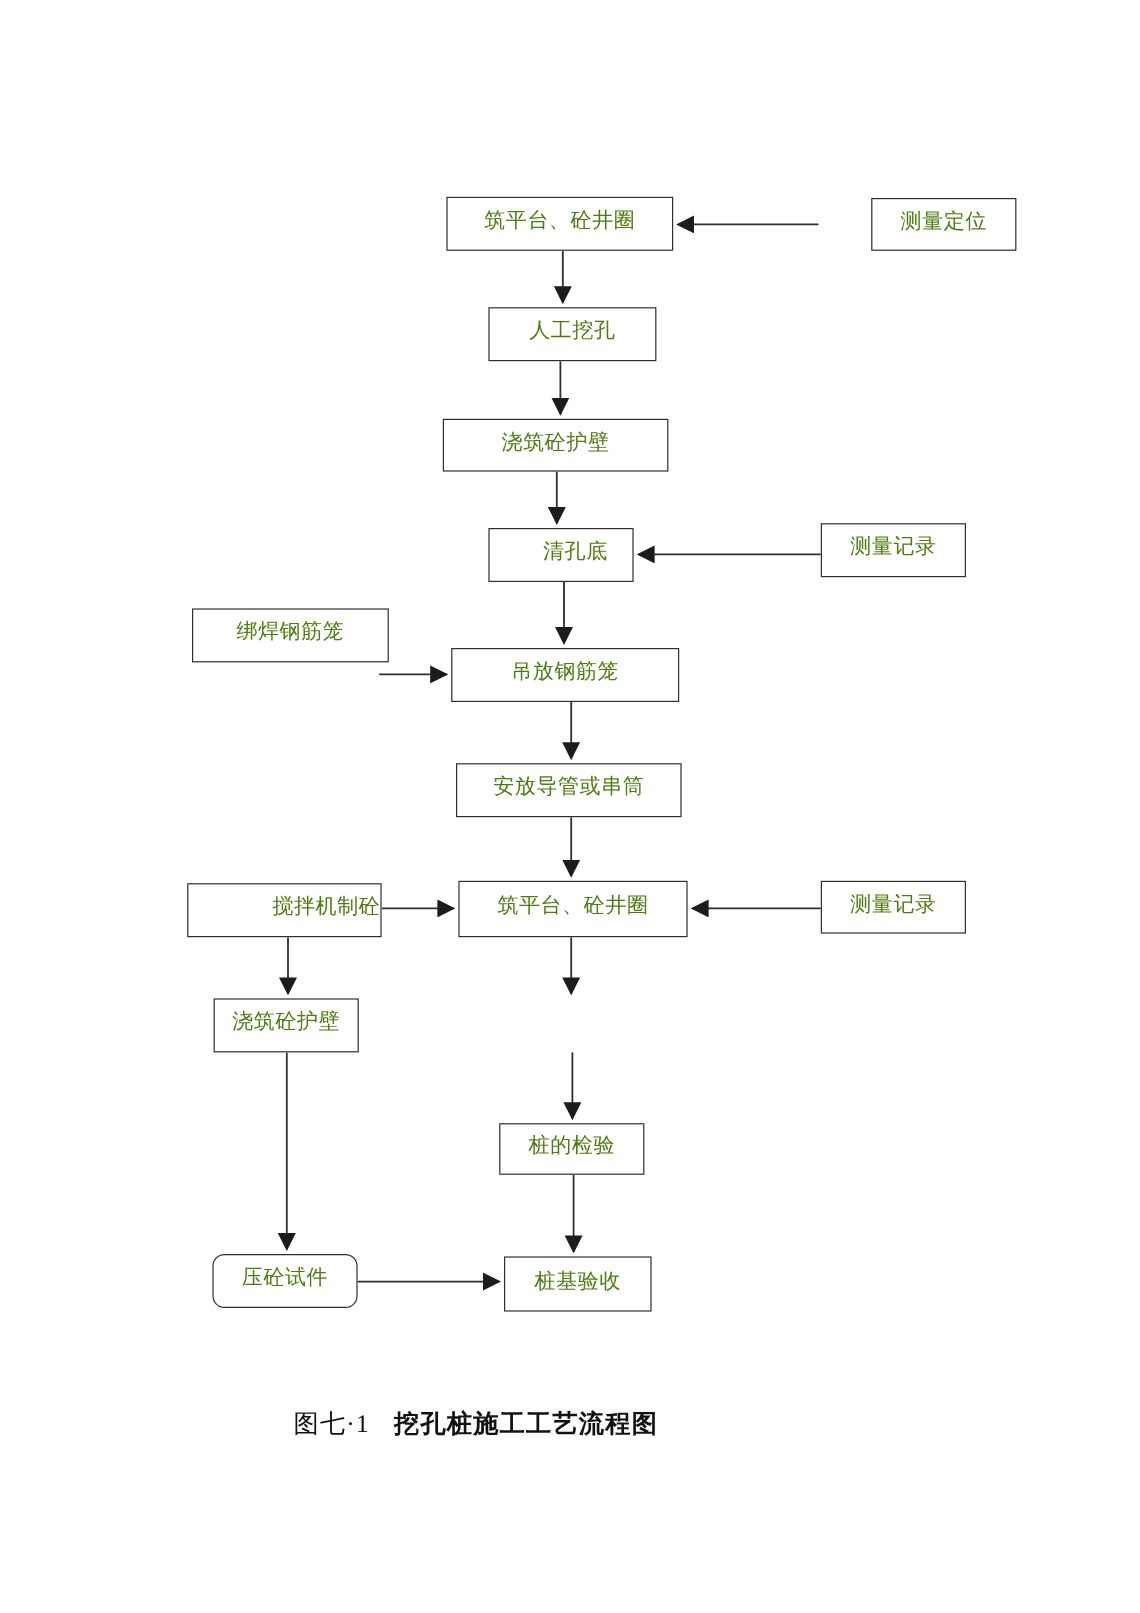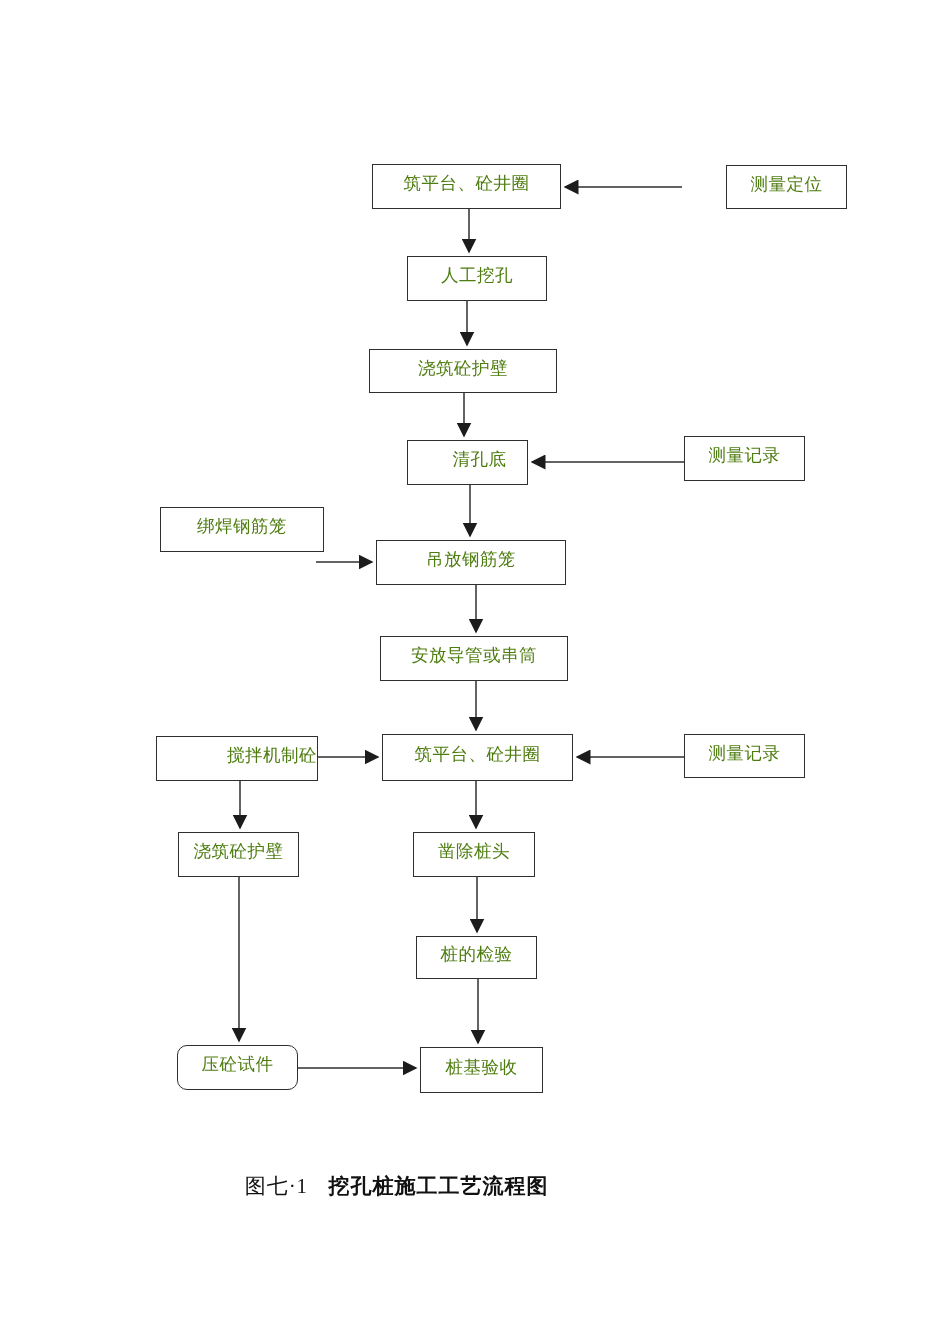--- a/index.html
+++ b/index.html
@@ -118,23 +118,20 @@
     </div>
   <div class="node" style="left:382px; top:734px; width:191px; height:47px;">
       <span>筑平台、砼井圈</span>
     </div>
   <div class="node" style="left:684px; top:734px; width:121px; height:44px;">
       <span>测量记录</span>
     </div>
   <div class="node" style="left:178px; top:832px; width:121px; height:45px;">
       <span>浇筑砼护壁</span>
     </div>
-  <div class="node" style="left:413px; top:832px; width:122px; height:45px;">
-      <span>凿除桩头</span>
-    </div>
   <div class="node" style="left:416px; top:936px; width:121px; height:43px;">
       <span>桩的检验</span>
     </div>
   <div class="node" style="left:177px; top:1045px; width:121px; height:45px;border-radius:10px;">
       <span>压砼试件</span>
     </div>
   <div class="node" style="left:420px; top:1047px; width:123px; height:46px;">
       <span>桩基验收</span>
     </div>
 

